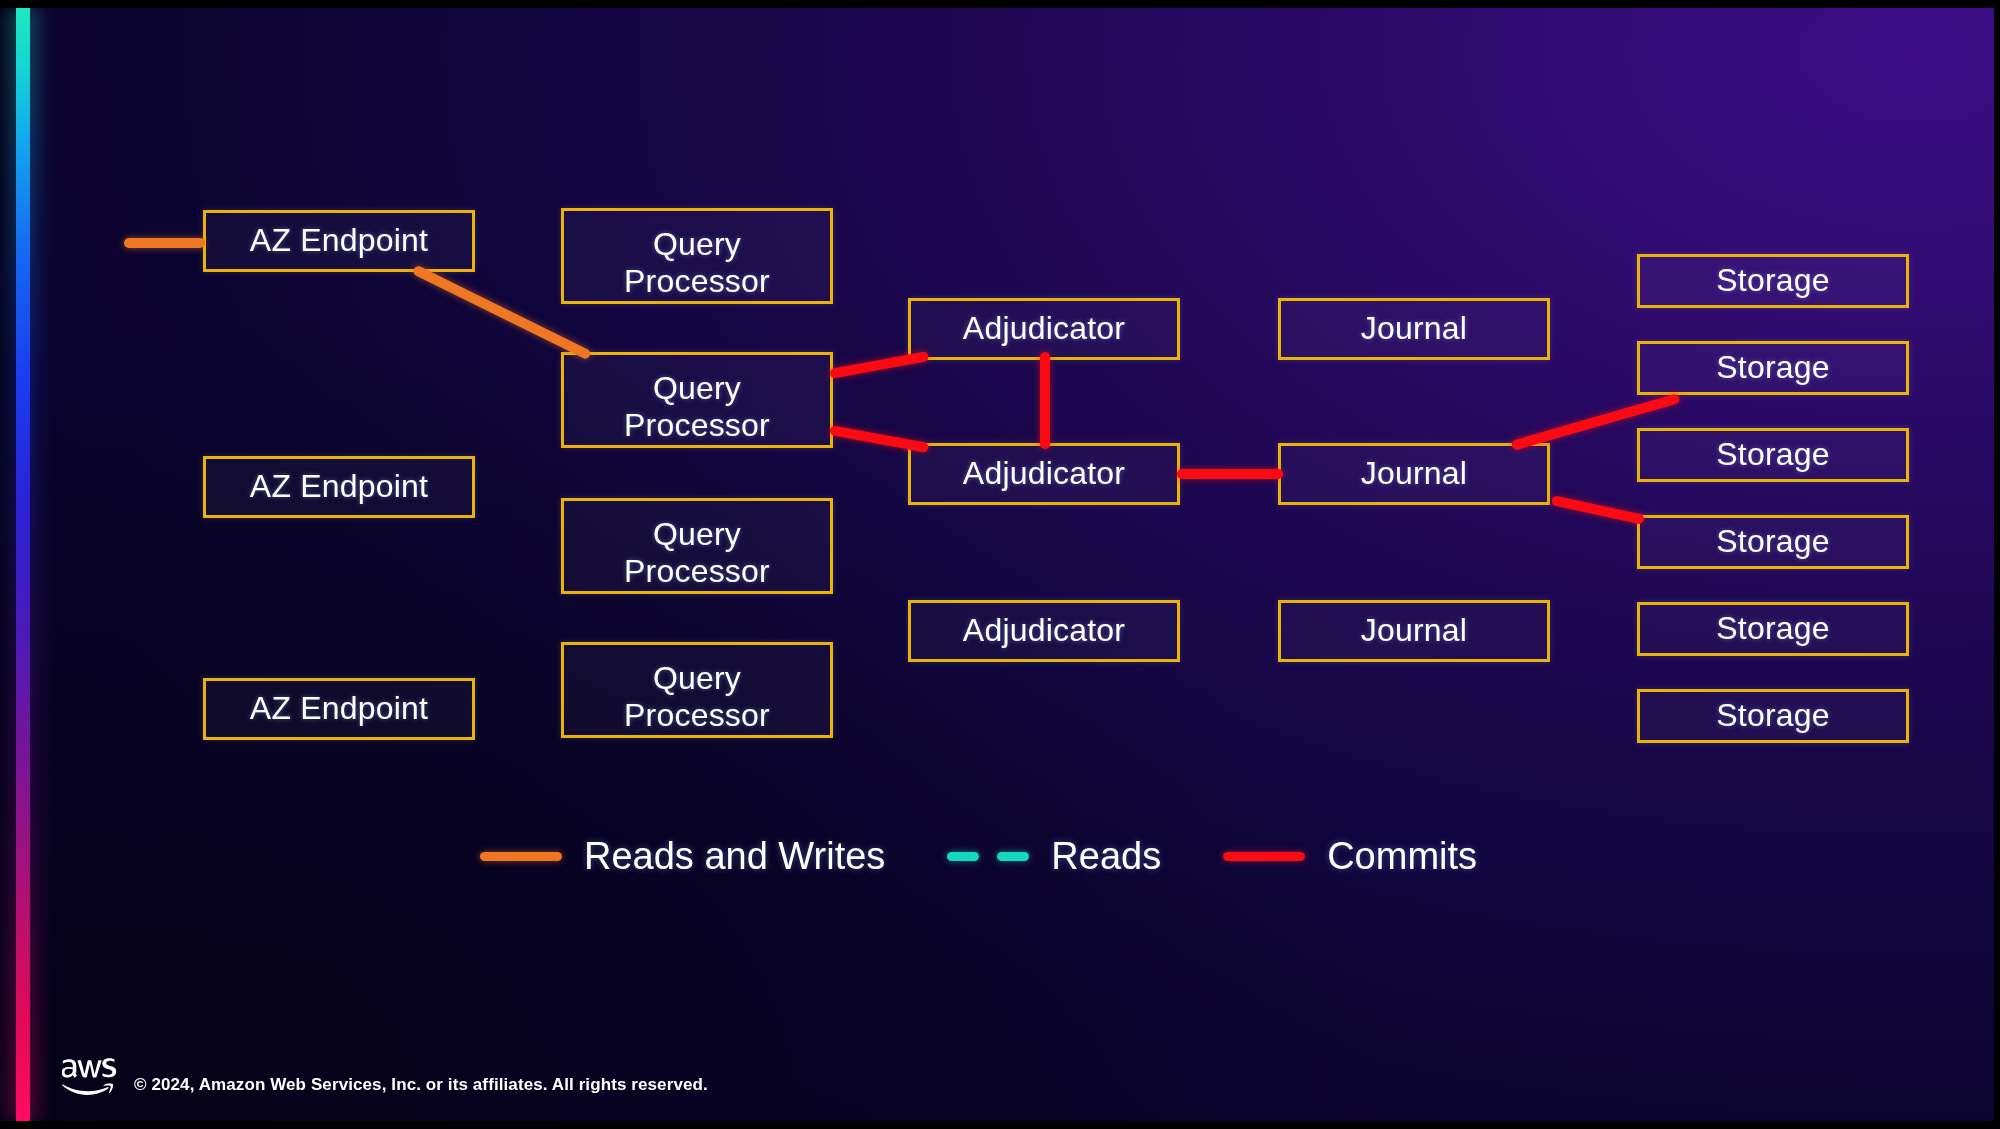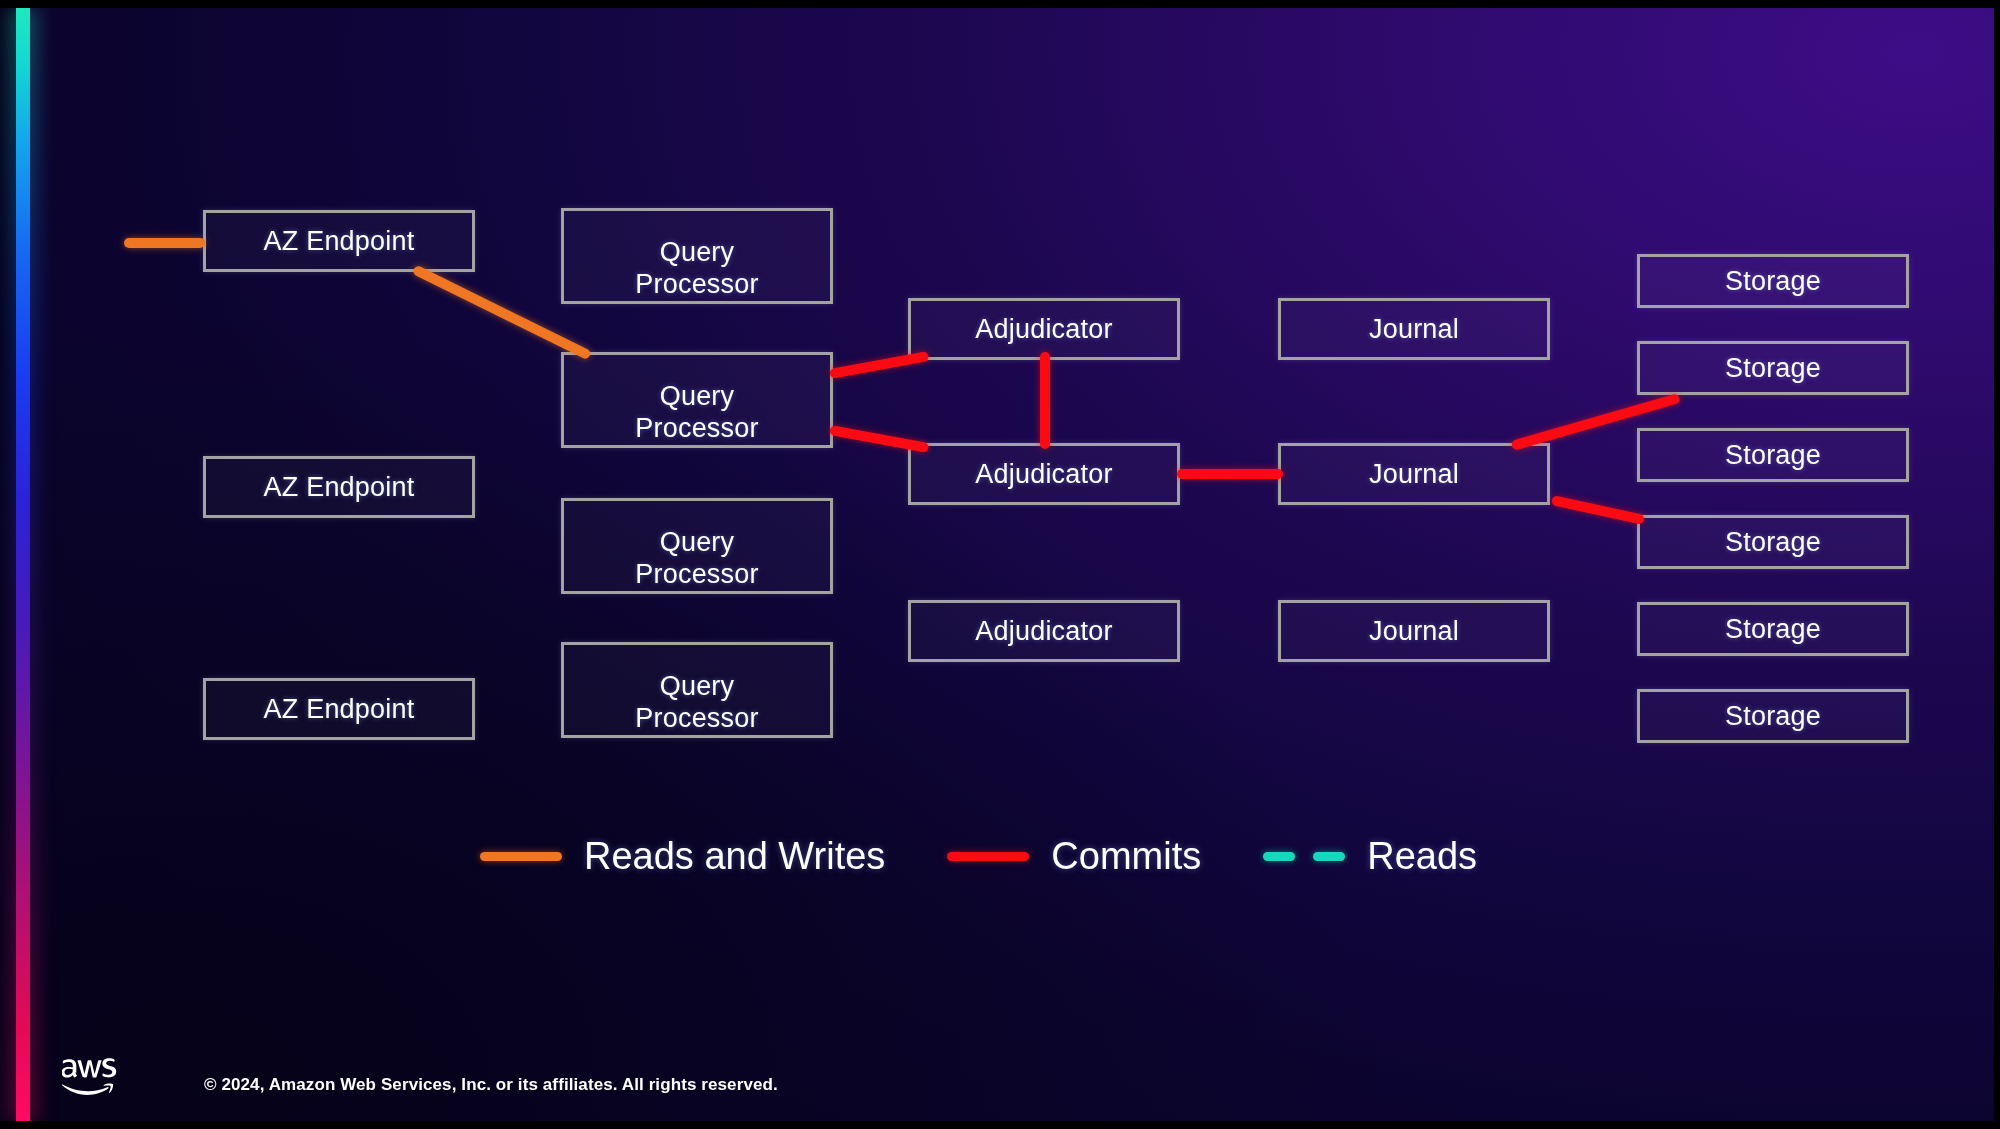--- a/index.html
+++ b/index.html
@@ -100,28 +100,28 @@
   .diagram {
     position: absolute;
     inset: 0;
     z-index: 20;
   }
 
   
   .node {
     position: absolute;
     box-sizing: border-box;
-    border: 3px solid #a3a3a3;
+    border: 3px solid #eab308;
     color: #ffffff;
     display: flex;
     align-items: center;
     justify-content: center;
     text-align: center;
     line-height: 1.12;
-    font-size: 27px;
+    font-size: 32px;
     letter-spacing: 0.2px;
     background: rgba(255,255,255,0.035);
     box-shadow: 0 0 6px rgba(180,190,230,0.18);
     text-shadow: 0 0 5px rgba(120,140,220,0.55);
     z-index: 22;
   }
   .node .lbl { display: block; }
   .node.two-line { line-height: 1.18; align-items: flex-end; }
 
   
@@ -191,21 +191,20 @@
   .swatch.dashed-cyan::before { left: 0; width: 32px; }
   .swatch.dashed-cyan::after  { left: 50px; width: 32px; }
 
   
   .footer {
     position: absolute;
     left: 62px;
     bottom: 28px;
     display: flex;
     align-items: flex-end;
-    gap: 70px;
     z-index: 28;
   }
   .aws-logo {
     width: 72px;
     height: 46px;
     position: relative;
   }
   .aws-logo svg { display: block; }
   .copyright {
     color: #ffffff;
@@ -294,26 +293,26 @@
         <span class="lbl">Storage</span>
       </div>
     </div>
 
   <div class="legend">
     <div class="legend-item">
       <span class="swatch solid-orange"></span>
       <span class="legend-label">Reads and Writes</span>
     </div>
     <div class="legend-item">
+      <span class="swatch dashed-cyan"></span>
+      <span class="legend-label">Reads</span>
+    </div>
+    <div class="legend-item">
       <span class="swatch solid-red"></span>
       <span class="legend-label">Commits</span>
-    </div>
-    <div class="legend-item">
-      <span class="swatch dashed-cyan"></span>
-      <span class="legend-label">Reads</span>
     </div>
   </div>
 
   <div class="footer">
     <span class="aws-logo">
       <svg width="72" height="46" viewBox="0 0 72 46" xmlns="http://www.w3.org/2000/svg">
         <g fill="#ffffff">
           <path d="M13.6 16.9c0 .8.1 1.4.3 1.9.2.4.4.9.8 1.4.1.2.2.4.2.5 0 .2-.1.4-.4.6l-1.3.9c-.2.1-.4.2-.5.2-.2 0-.4-.1-.6-.3-.3-.3-.5-.6-.7-.9-.2-.4-.4-.8-.6-1.3-1.5 1.8-3.5 2.7-5.8 2.7-1.7 0-3-.5-4-1.4-1-.9-1.5-2.2-1.5-3.7 0-1.7.6-3 1.8-4C2.5 12.4 4.1 11.9 6.2 11.9c.7 0 1.4.1 2.2.2.8.1 1.6.3 2.4.5v-1.5c0-1.5-.3-2.6-.9-3.2-.6-.6-1.7-.9-3.3-.9-.7 0-1.5.1-2.2.3-.8.2-1.5.4-2.2.7-.3.1-.6.2-.7.3-.1 0-.2.1-.3.1-.3 0-.4-.2-.4-.6V6.7c0-.3 0-.5.1-.7.1-.1.3-.3.5-.4.7-.4 1.6-.7 2.6-.9 1-.3 2.1-.4 3.2-.4 2.5 0 4.3.6 5.4 1.7 1.1 1.1 1.7 2.8 1.7 5.1v6.8zm-8 3c.7 0 1.4-.1 2.1-.4.8-.2 1.4-.7 2-1.3.4-.4.6-.8.8-1.3.1-.5.2-1.1.2-1.8v-.9c-.6-.1-1.3-.3-2-.3-.7-.1-1.4-.1-2-.1-1.4 0-2.5.3-3.2.9-.7.6-1 1.4-1 2.4 0 1 .3 1.7.8 2.2.5.4 1.3.6 2.3.6zm15.9 2.1c-.4 0-.6-.1-.8-.2-.2-.1-.3-.4-.4-.8L15.7 6.5c-.1-.4-.2-.7-.2-.8 0-.3.2-.5.5-.5h2c.4 0 .7.1.8.2.2.1.3.4.4.8l3.3 12.9 3-12.9c.1-.4.2-.7.4-.8.2-.1.4-.2.8-.2h1.6c.4 0 .7.1.8.2.2.1.3.4.4.8l3.1 13.1 3.4-13.1c.1-.4.3-.7.4-.8.2-.1.4-.2.8-.2h1.9c.3 0 .5.2.5.5 0 .1 0 .2-.1.3 0 .1-.1.3-.2.5l-4.7 15.1c-.1.4-.3.7-.4.8-.2.1-.4.2-.8.2h-1.7c-.4 0-.7-.1-.8-.2-.2-.2-.3-.4-.4-.8L27.9 8.9l-3 12.6c-.1.4-.2.7-.4.8-.2.2-.5.2-.8.2h-1.7zm25.4.5c-1.1 0-2.1-.1-3.2-.4-1-.2-1.8-.5-2.4-.8-.4-.2-.6-.4-.7-.6-.1-.2-.1-.4-.1-.6v-1c0-.4.1-.6.4-.6.1 0 .2 0 .4.1.1 0 .3.1.5.2.7.3 1.4.5 2.2.7.8.2 1.6.2 2.4.2 1.3 0 2.3-.2 2.9-.7.7-.4 1-1.1 1-1.9 0-.6-.2-1-.6-1.4-.4-.4-1.1-.7-2.1-1.1l-3-.9c-1.5-.5-2.6-1.2-3.3-2.1-.7-.9-1-1.9-1-3 0-.9.2-1.6.6-2.3.4-.7.9-1.2 1.5-1.7.6-.5 1.3-.8 2.2-1.1.8-.2 1.7-.3 2.6-.3.5 0 .9 0 1.4.1.5.1.9.1 1.3.2.4.1.8.2 1.2.3.4.1.6.3.8.4.2.1.4.3.5.4.1.2.1.4.1.6v.9c0 .4-.1.6-.4.6-.1 0-.4-.1-.7-.2-1.1-.5-2.3-.7-3.6-.7-1.2 0-2.1.2-2.7.6-.6.4-.9 1-.9 1.8 0 .6.2 1 .7 1.4.4.4 1.2.8 2.3 1.1l2.9.9c1.5.5 2.5 1.1 3.2 2 .6.8.9 1.8.9 2.9 0 .9-.2 1.7-.5 2.4-.4.7-.9 1.3-1.5 1.8-.6.5-1.4.9-2.3 1.1-1 .4-2 .5-3.1.5z"></path>
           <path d="M46.2 33.6c-5.6 4.1-13.7 6.3-20.7 6.3-9.8 0-18.6-3.6-25.3-9.6-.5-.5-.1-1.1.6-.8 7.2 4.2 16.1 6.7 25.3 6.7 6.2 0 13-1.3 19.3-4 .9-.4 1.7.6.8 1.4z"></path>
           <path d="M48.5 31c-.7-.9-4.7-.4-6.5-.2-.5.1-.6-.4-.1-.8 3.2-2.2 8.4-1.6 9-.8.6.8-.2 6-3.2 8.5-.5.4-.9.2-.7-.3.7-1.8 2.2-5.6 1.5-6.4z"></path>

